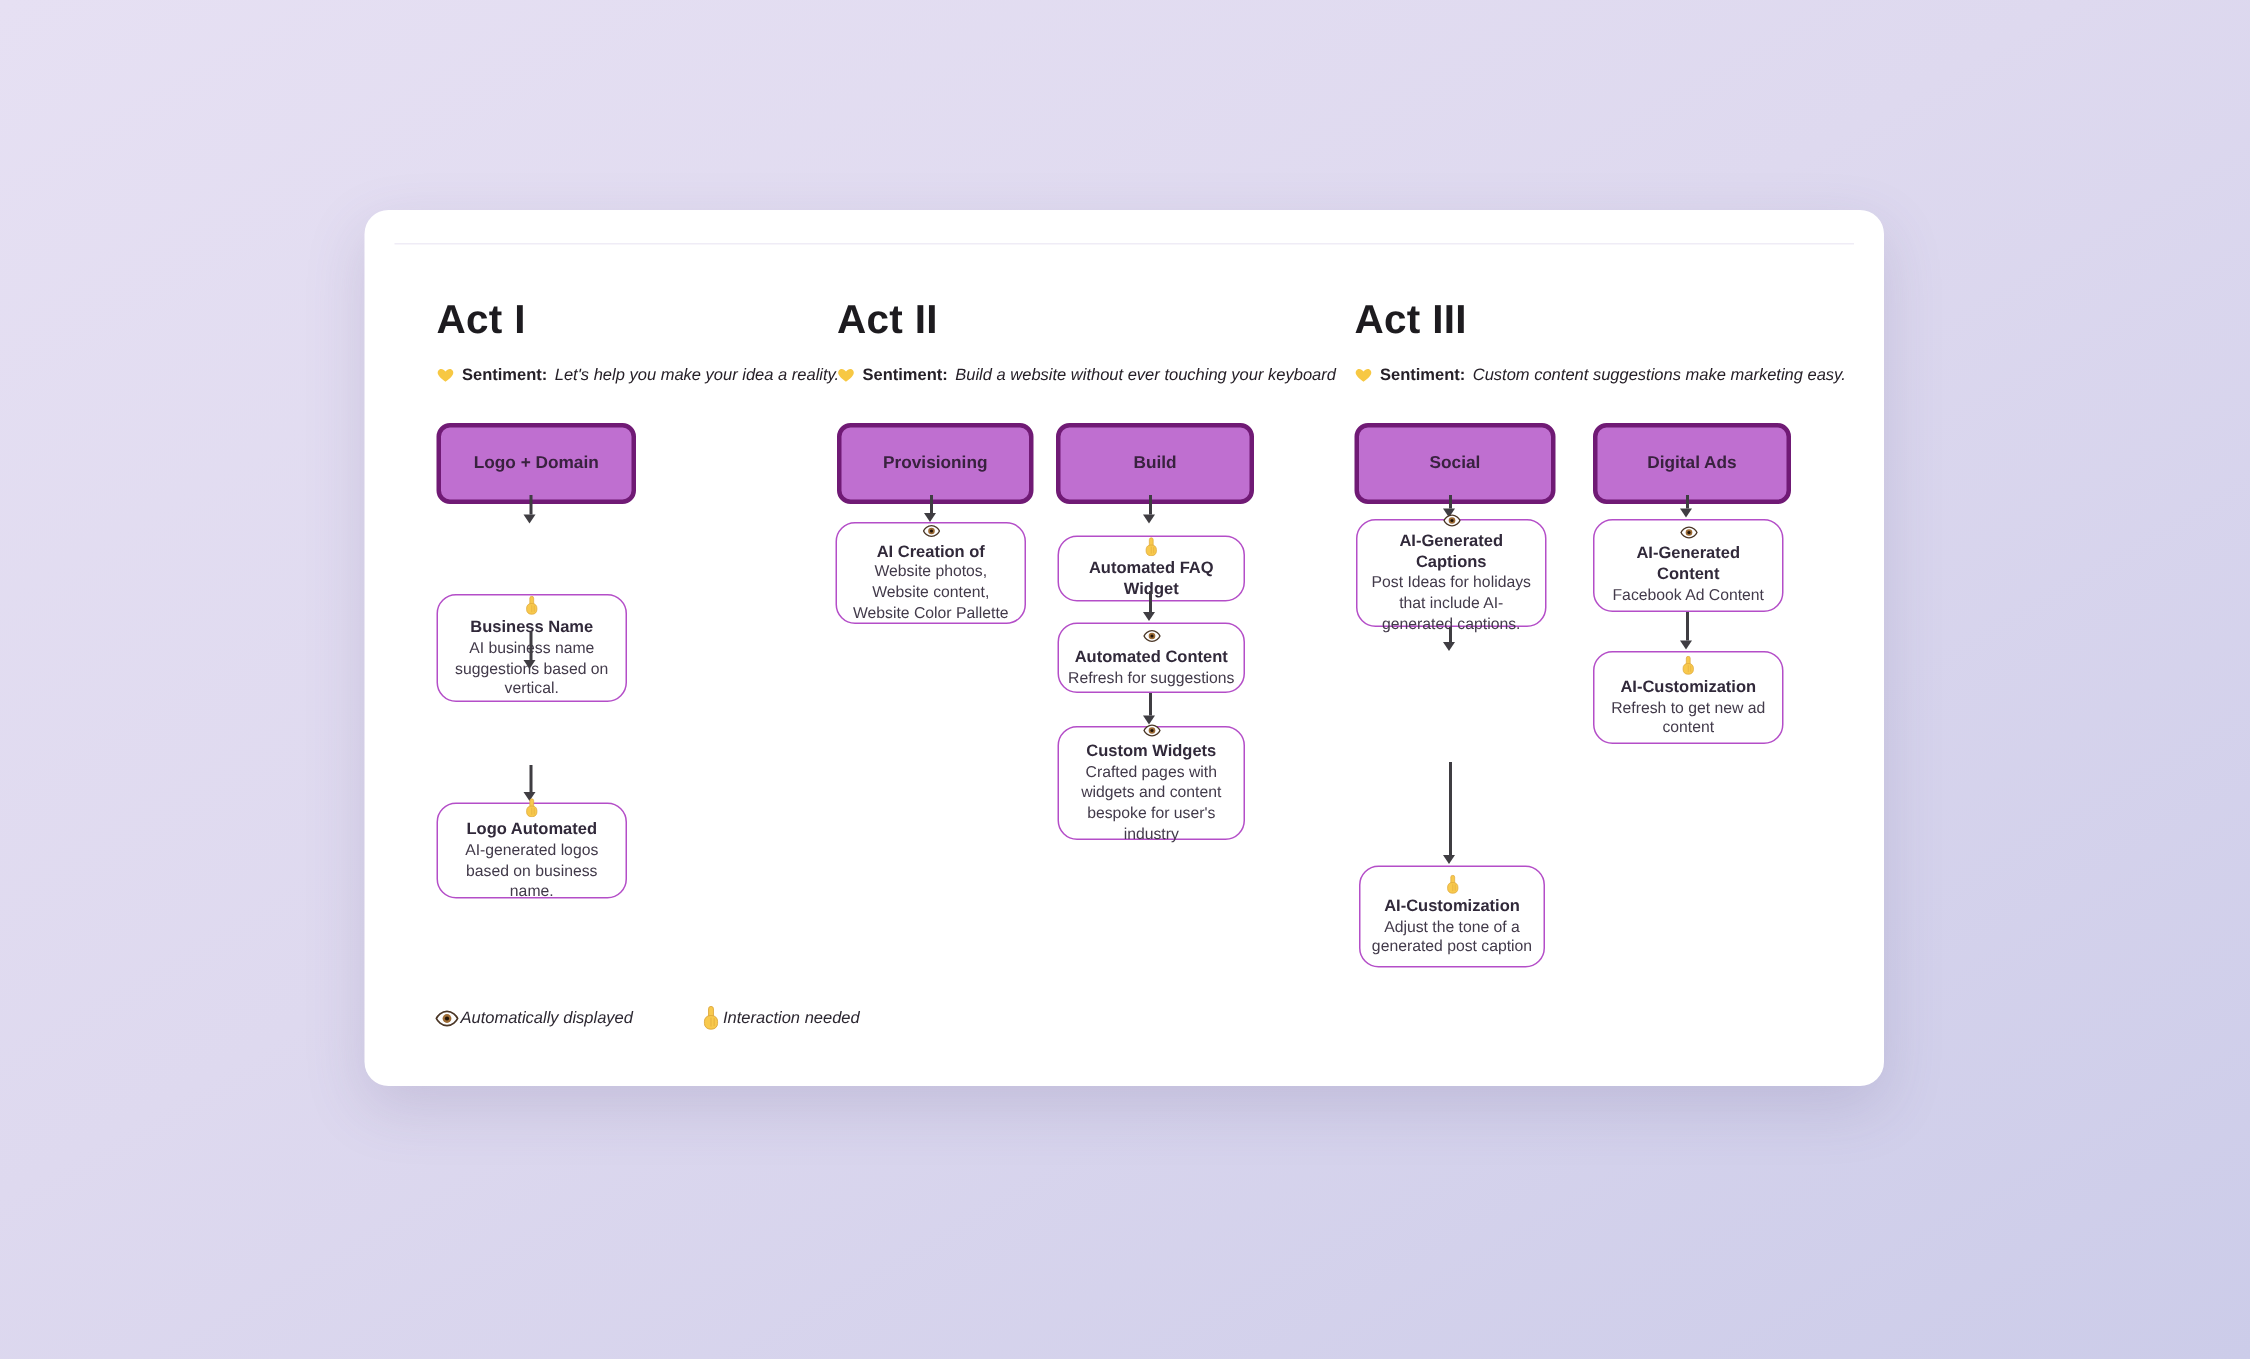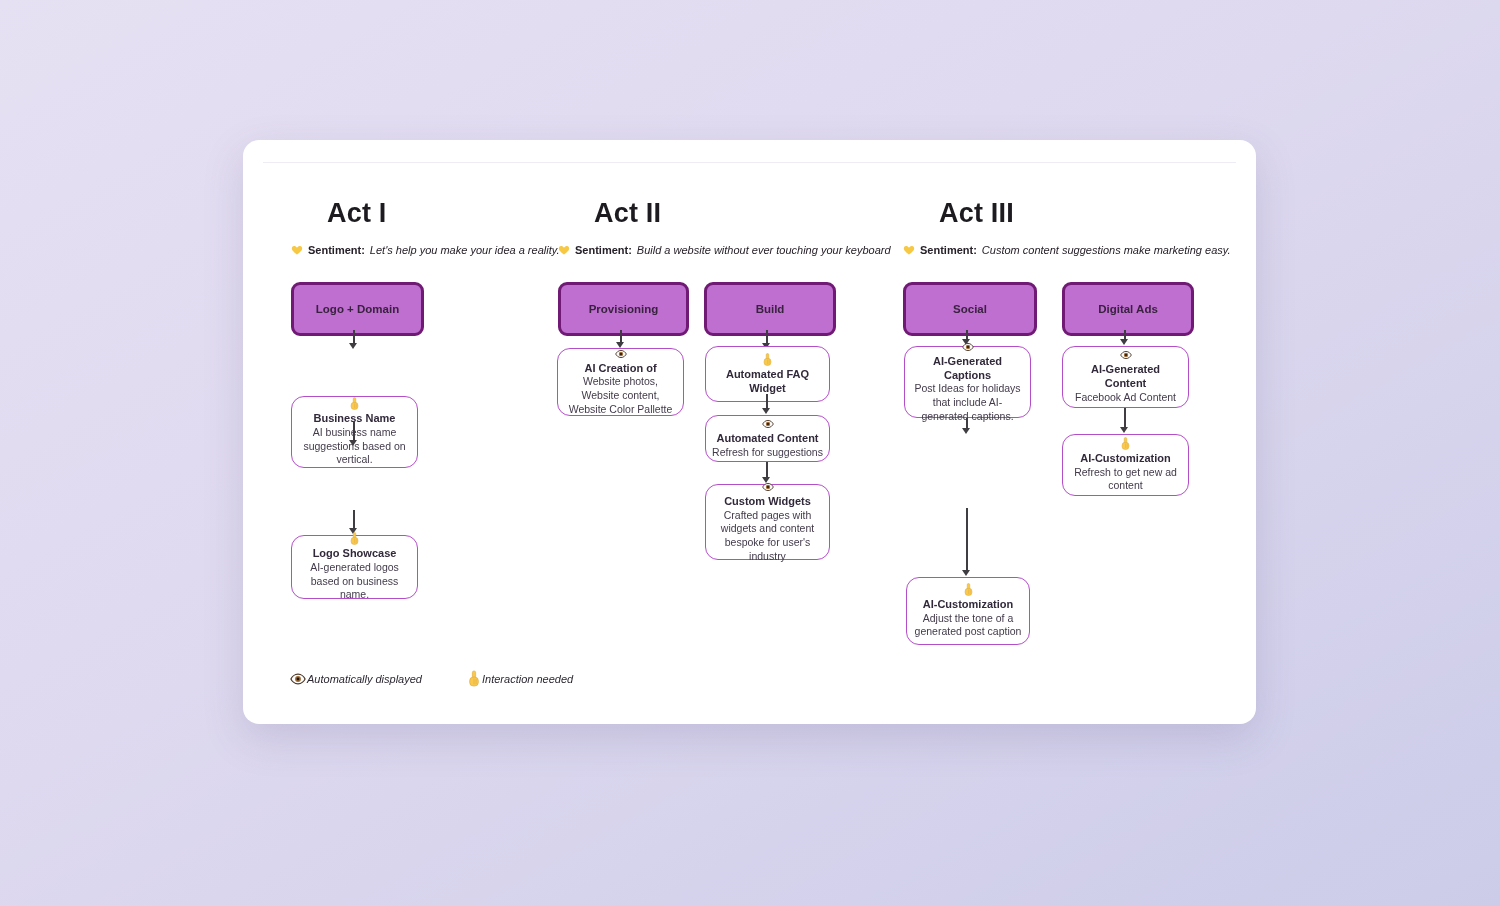--- a/index.html
+++ b/index.html
@@ -13,21 +13,21 @@
   .card{
     position:absolute;left:243px;top:140px;width:1013px;height:584px;
     background:#ffffff;border-radius:16px;
     box-shadow:0 14px 40px rgba(95,82,135,.18);
   }
   .card-divider{
     position:absolute;left:20px;top:22px;right:20px;height:1px;
     background:#efecf6;
   }
   .act-title{
-    position:absolute;font-size:27px;font-weight:700;color:#1d1b1f;letter-spacing:.2px;margin-left:36px;
+    position:absolute;font-size:27px;font-weight:700;color:#1d1b1f;letter-spacing:.2px;
   }
   .sentiment{
     position:absolute;display:flex;align-items:center;gap:5px;
     font-size:11px;color:#262028;white-space:nowrap;
   }
   .sentiment .s-label{font-weight:700;}
   .sentiment .s-text{font-style:italic;}
   .header-box{
     position:absolute;background:#bf6fd0;border:3px solid #701a75;border-radius:9px;
     display:flex;align-items:center;justify-content:center;
@@ -107,21 +107,21 @@
 
   <div class="arrow" style="left:110px;top:281px;height:19px;"></div>
 
   <div class="arrow" style="left:110px;top:370px;height:18px;"></div>
   <div class="node" style="left:48px;top:395px;width:127px;height:64px;">
     <span class="n-icon">
         <svg width="11" height="13">
           <use href="#sym-finger"></use>
         </svg>
       </span>
-    <div class="node-title">Logo Showcase</div>
+    <div class="node-title">Logo Automated</div>
     <div class="node-body">AI-generated logos based on business name.</div>
   </div>
 
   <div class="act-title" style="left:315px;top:58px;">Act II</div>
   <div class="sentiment" style="left:315px;top:104px;">
     <span class="s-icon">
         <svg width="12" height="12">
           <use href="#sym-heart"></use>
         </svg>
       </span>
@@ -136,21 +136,21 @@
         <svg width="12" height="12">
           <use href="#sym-eye"></use>
         </svg>
       </span>
     <div class="node-title">AI Creation of</div>
     <div class="node-body">Website photos, Website content, Website Color Pallette</div>
   </div>
 
   <div class="header-box" style="left:461px;top:142px;width:126px;height:48px;">Build</div>
   <div class="arrow" style="left:523px;top:190px;height:13px;"></div>
-  <div class="node" style="left:462px;top:206px;width:125px;height:56px;">
+  <div class="node" style="left:462px;top:217px;width:125px;height:44px;">
     <span class="n-icon">
         <svg width="11" height="13">
           <use href="#sym-finger"></use>
         </svg>
       </span>
     <div class="node-title">Automated FAQ Widget</div>
   </div>
 
   <div class="arrow" style="left:523px;top:254px;height:14px;"></div>
   <div class="node" style="left:462px;top:275px;width:125px;height:47px;">

